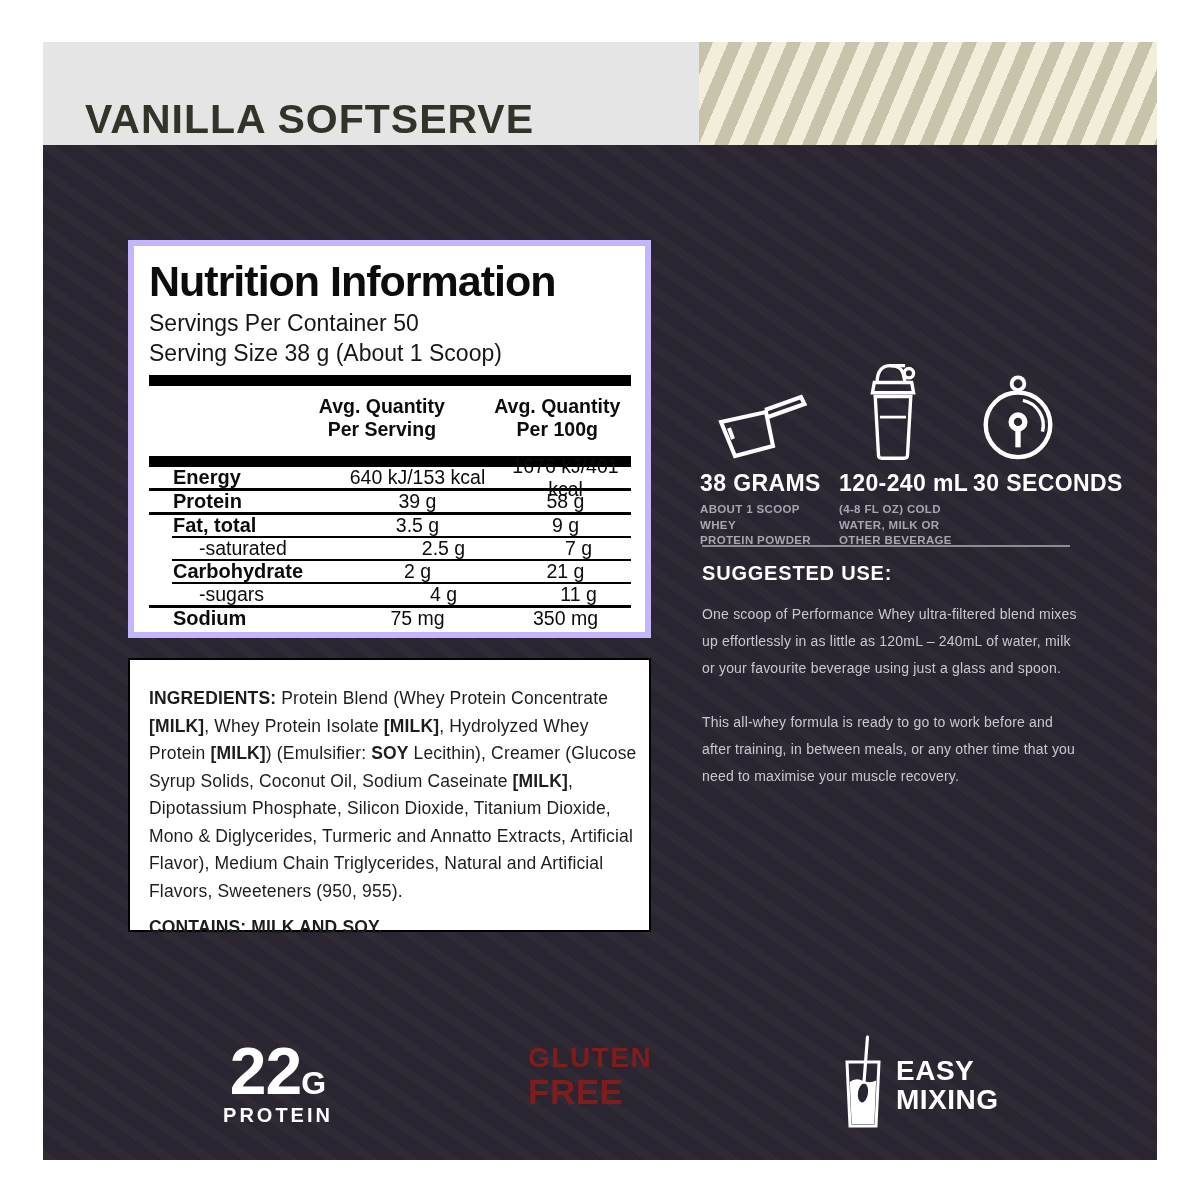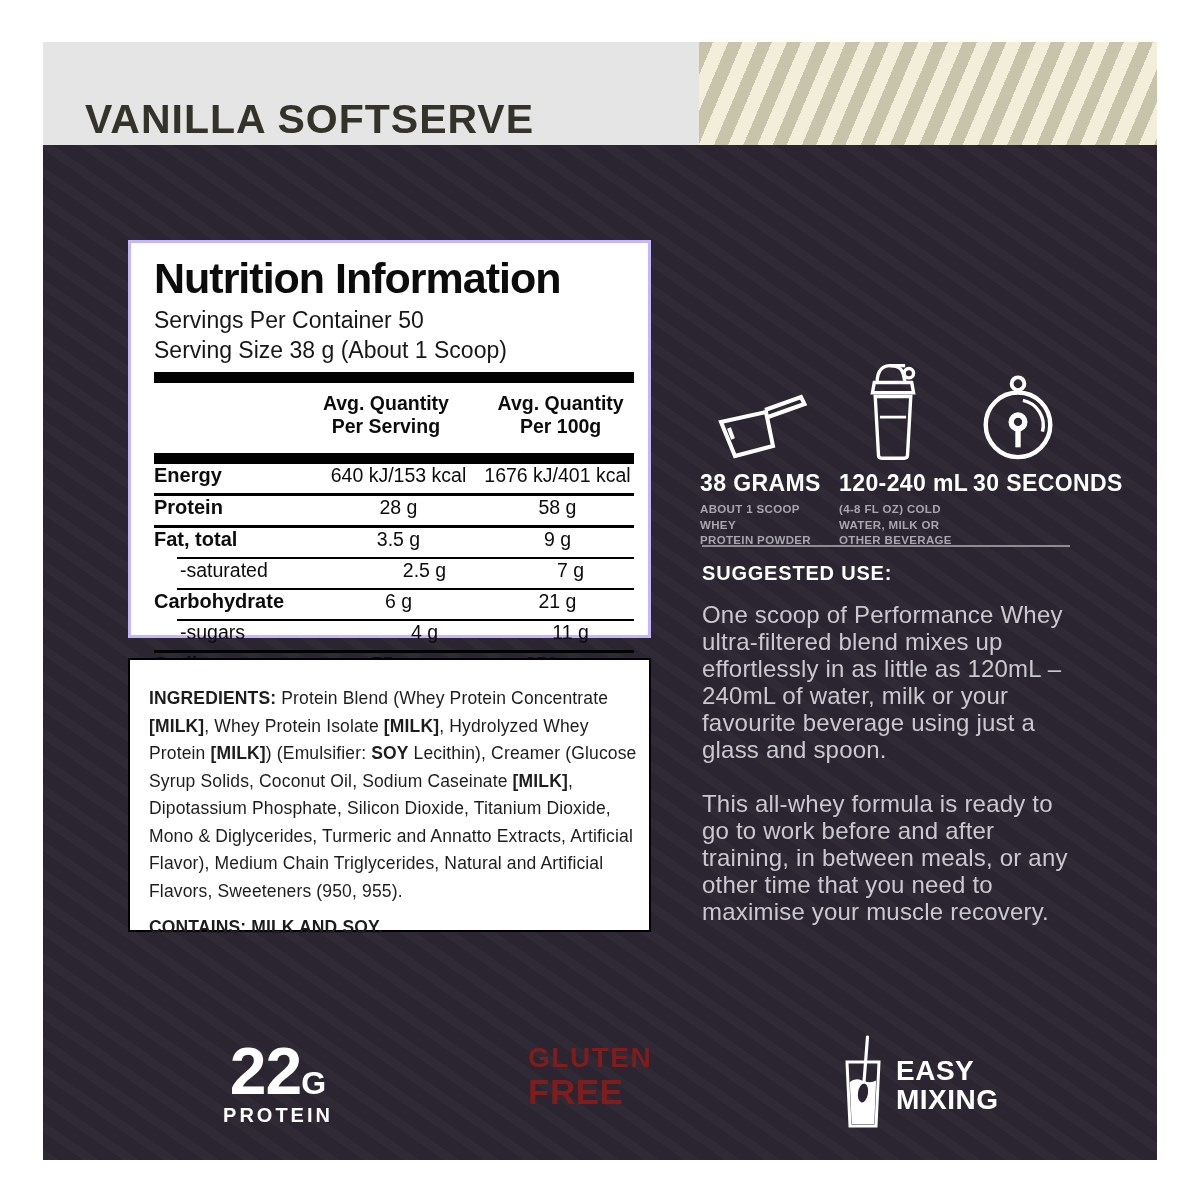--- a/index.html
+++ b/index.html
@@ -13,29 +13,29 @@
     font-size:41px;font-weight:800;letter-spacing:1px;color:#34332a;white-space:nowrap;}
   .stripes{position:absolute;right:0;top:0;bottom:0;width:458px;
     background:repeating-linear-gradient(113deg,#c8c4ab 0 13px,#f2eeda 13px 27px);}
 
   
   .body-band{position:absolute;left:0;top:103px;right:0;bottom:0;background-color:#2a2530;
     background-image:repeating-linear-gradient(35deg,rgba(255,255,255,0.025) 0 9px,rgba(0,0,0,0) 9px 23px);}
 
   
   .nutrition-panel{position:absolute;left:85px;top:198px;width:523px;height:398px;background:#fff;
-    border:3px solid #c4b5fd;box-sizing:border-box;padding:10px 14px 10px 23px;color:#0c0c0c;}
+    border:6px solid #c4b5fd;box-sizing:border-box;padding:10px 14px 10px 15px;color:#0c0c0c;}
   .n-title{font-size:43px;line-height:46px;font-weight:800;letter-spacing:-1px;margin:2px 0 4px;}
   .n-sub{font-size:23px;line-height:30px;font-weight:400;color:#171717;}
   .bar{height:11px;background:#000;margin-top:7px;}
   .n-cols{display:flex;padding:9px 0 8px;gap:28px;}
   .n-cols .sp{width:153px;}
   .n-col{width:172px;text-align:center;font-weight:bold;font-size:19.5px;line-height:23px;}
   .n-rows{margin-top:0;}
-  .n-row{display:flex;align-items:flex-start;height:29px;font-size:20px;}
+  .n-row{display:flex;align-items:center;height:21px;font-size:20px;margin-left:24px;}
   .n-row .lab{flex:0 0 162px;font-weight:bold;white-space:nowrap;}
   .n-row.sub .lab{font-weight:400;padding-left:26px;font-size:19.5px;}
   .n-row .v1{flex:0 0 165px;text-align:center;font-weight:400;font-size:19.5px;}
   .n-row .v2{flex:1;text-align:center;font-weight:400;font-size:19.5px;}
   .rule{height:3px;background:#000;}
   .rule.indent{height:2px;margin-left:23px;}
 
   
   .ingredients-panel{position:absolute;left:85px;top:616px;width:523px;height:274px;background:#fff;
     border:2px solid #000;box-sizing:border-box;padding:25px 7px 0 19px;color:#1d1d1d;}
@@ -48,21 +48,21 @@
   .icon-box{height:100px;display:flex;align-items:flex-end;}
   .step-heading{font-size:23px;font-weight:bold;letter-spacing:0.4px;margin-top:8px;white-space:nowrap;}
   .step-caption{font-size:11.5px;line-height:15.5px;font-weight:bold;letter-spacing:0.35px;
     color:#aaa6b0;margin-top:5px;}
   svg.icon{display:block;}
 
   
   .divider{position:absolute;left:659px;top:503px;width:368px;height:2px;background:#8f8c93;}
   .suggested{position:absolute;left:659px;top:520px;width:375px;color:#fff;}
   .sug-heading{font-size:20px;font-weight:bold;letter-spacing:0.8px;margin:0 0 9px;}
-  .sug-p{font-size:24px;line-height:27px;color:#cbc8d0;margin:16px 0 27px;letter-spacing:0.2px;}
+  .sug-p{font-size:14px;line-height:27px;color:#cbc8d0;margin:16px 0 27px;letter-spacing:0.2px;}
 
   
   .protein-badge{position:absolute;left:155px;top:998px;width:160px;text-align:center;color:#fff;}
   .protein-value{font-size:66px;line-height:62px;font-weight:800;letter-spacing:-1px;}
   .protein-unit{font-size:32px;font-weight:800;}
   .protein-label{font-size:20px;font-weight:bold;letter-spacing:3px;margin-top:2px;}
   .glutenfree-badge{position:absolute;left:485px;top:1002px;color:#7f1d1d;}
   .gf-line1{font-size:28px;line-height:28px;font-weight:800;letter-spacing:1.5px;}
   .gf-line2{font-size:35px;line-height:40px;font-weight:800;letter-spacing:0.5px;}
   .easymixing-badge{position:absolute;left:800px;top:993px;display:flex;color:#fff;}
@@ -94,39 +94,39 @@
       <div class="bar"></div>
       <div class="n-rows" id="nutrition-rows">
           <div class="n-row">
             <div class="lab">Energy</div>
             <div class="v1">640 kJ/153 kcal</div>
             <div class="v2">1676 kJ/401 kcal</div>
           </div>
           <div class="rule"></div>
           <div class="n-row">
             <div class="lab">Protein</div>
-            <div class="v1">28 g</div>
+            <div class="v1">39 g</div>
             <div class="v2">58 g</div>
           </div>
           <div class="rule"></div>
           <div class="n-row">
             <div class="lab">Fat, total</div>
             <div class="v1">3.5 g</div>
             <div class="v2">9 g</div>
           </div>
           <div class="rule indent"></div>
           <div class="n-row sub">
             <div class="lab">-saturated</div>
             <div class="v1">2.5 g</div>
             <div class="v2">7 g</div>
           </div>
           <div class="rule indent"></div>
           <div class="n-row">
             <div class="lab">Carbohydrate</div>
-            <div class="v1">6 g</div>
+            <div class="v1">2 g</div>
             <div class="v2">21 g</div>
           </div>
           <div class="rule indent"></div>
           <div class="n-row sub">
             <div class="lab">-sugars</div>
             <div class="v1">4 g</div>
             <div class="v2">11 g</div>
           </div>
           <div class="rule"></div>
           <div class="n-row">

